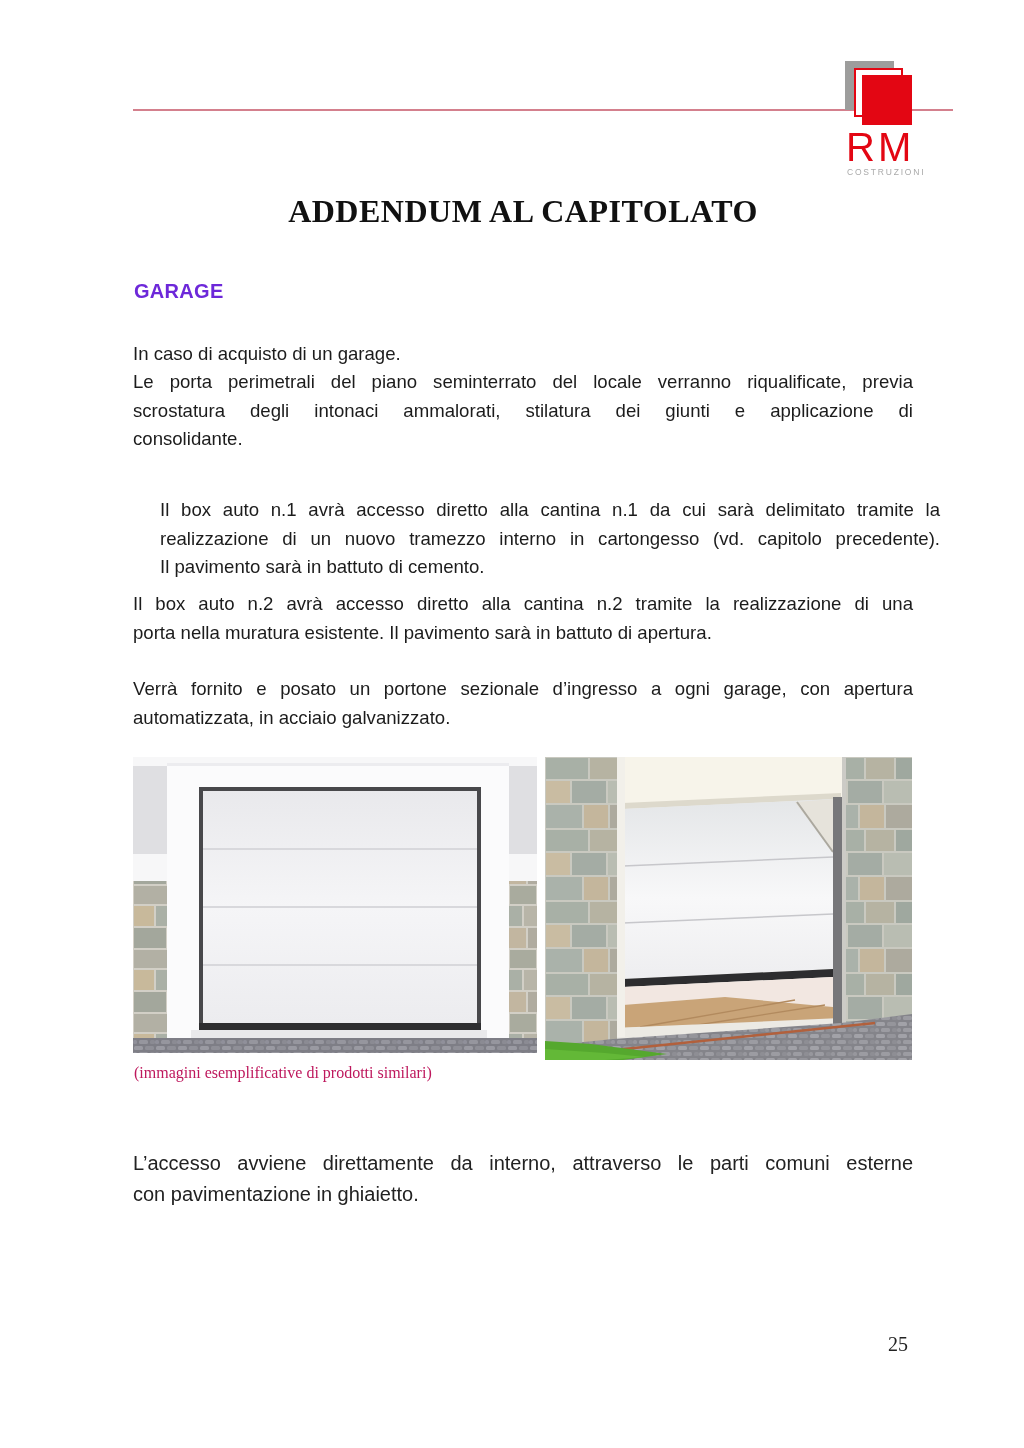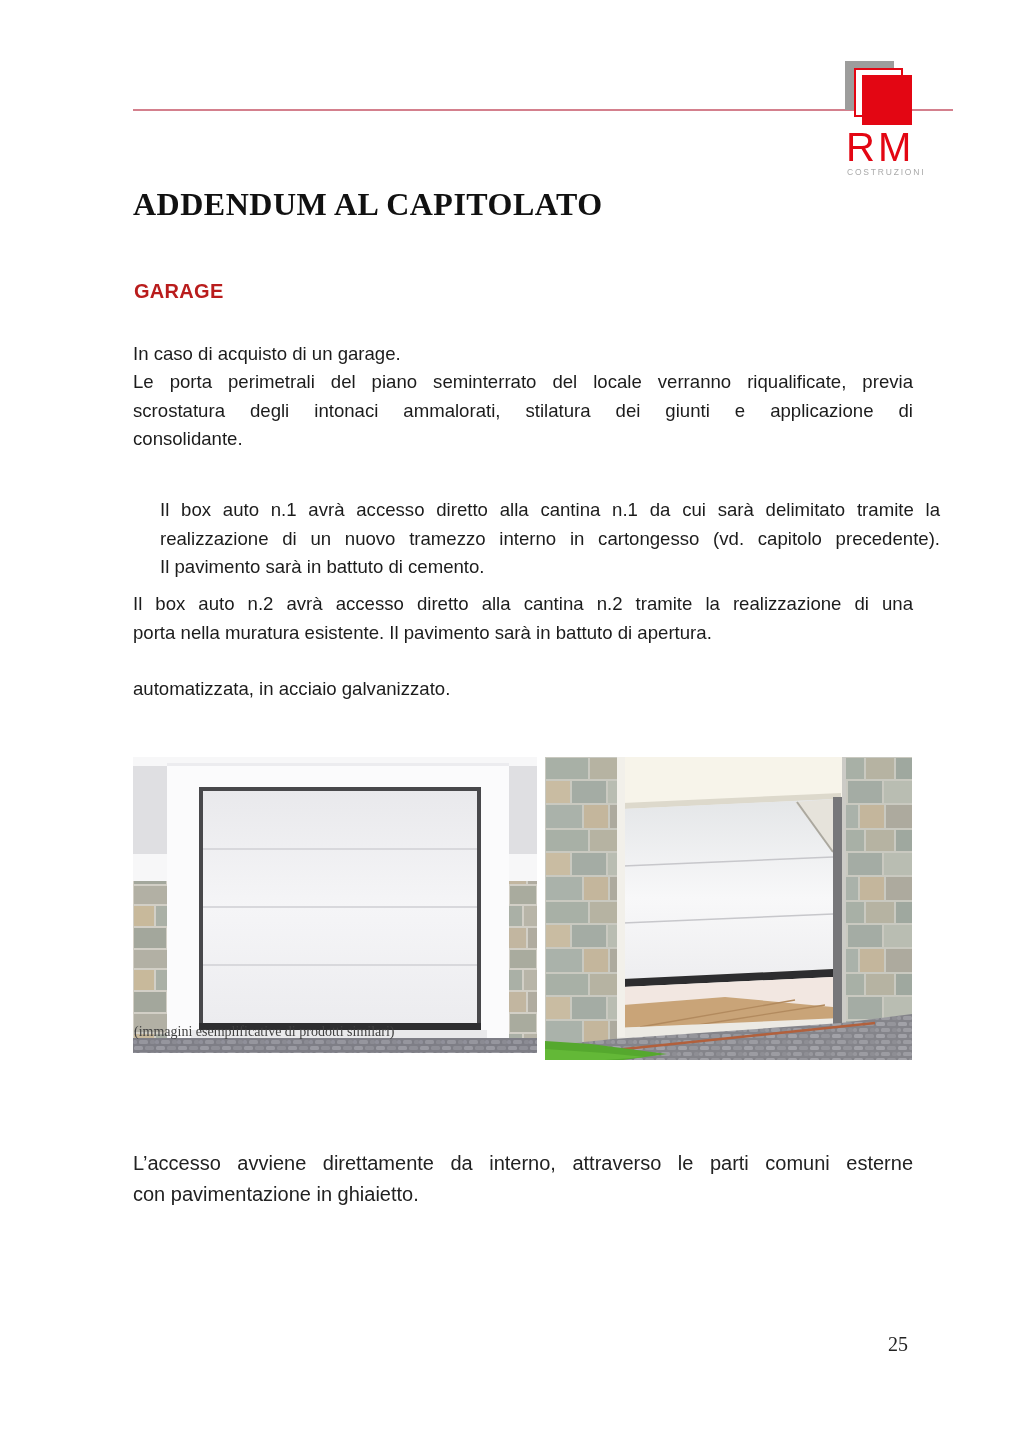--- a/index.html
+++ b/index.html
@@ -23,49 +23,50 @@
     position:absolute; left:1px; top:66px;
     font-size:40px; line-height:1; font-weight:400; letter-spacing:3px;
     color:#e30613;
   }
   .logo-sub {
     position:absolute; left:2px; top:106px;
     font-size:8.5px; letter-spacing:1.8px; color:#a9a9a9; white-space:nowrap;
   }
   
   .doc-title {
-    position:absolute; left:133px; top:186px; width:780px;
+    position:absolute; left:133px; top:193px; width:780px;
+    text-align:center;
     font-family:"Liberation Serif", serif; font-weight:bold;
     font-size:32px; letter-spacing:0.5px; color:#111;
   }
   .section-heading {
     position:absolute; left:134px; top:280px;
-    font-size:20px; font-weight:bold; letter-spacing:0.3px; color:#b91c1c;
+    font-size:20px; font-weight:bold; letter-spacing:0.3px; color:#6d28d9;
   }
   
   .para {
     position:absolute; left:133px; width:780px;
     font-size:18.6px; line-height:28.5px; color:#1c1c1c;
   }
   .jline { text-align:justify; text-align-last:justify; }
   .jline.last { text-align-last:left; }
   #p1 { top:340px; }
   #p2 { top:368px; }
   #p3 { top:496px;margin-left:27px; }
   #p4 { top:590px; }
   #p5 { top:675px; }
   .closing {
     top:1148px; font-size:20px; line-height:31px; color:#222;
   }
   
   .fig-left  { position:absolute; left:133px; top:757px; width:404px; height:296px; }
   .fig-right { position:absolute; left:545px; top:757px; width:367px; height:303px; }
   .fig-caption {
-    position:absolute; left:134px; top:1024px;
-    font-family:"Liberation Serif", serif; font-size:14px; color:#404040;
+    position:absolute; left:134px; top:1064px;
+    font-family:"Liberation Serif", serif; font-size:16px; color:#be185d;
   }
   
   .page-number {
     position:absolute; left:888px; top:1333px;
     font-family:"Liberation Serif", serif; font-size:20px; color:#222;
   }
 </style>
 </head>
 <body>
 
@@ -92,20 +93,21 @@
 <div id="p3" class="para">
     <div class="jline">Il box auto n.1 avrà accesso diretto alla cantina n.1 da cui sarà delimitato tramite la</div>
     <div class="jline">realizzazione di un nuovo tramezzo interno in cartongesso (vd. capitolo precedente).</div>
     <div class="jline last">Il pavimento sarà in battuto di cemento.</div>
   </div>
 <div id="p4" class="para">
     <div class="jline">Il box auto n.2 avrà accesso diretto alla cantina n.2 tramite la realizzazione di una</div>
     <div class="jline last">porta nella muratura esistente. Il pavimento sarà in battuto di apertura.</div>
   </div>
 <div id="p5" class="para">
+    <div class="jline">Verrà fornito e posato un portone sezionale d’ingresso a ogni garage, con apertura</div>
     <div class="jline last">automatizzata, in acciaio galvanizzato.</div>
   </div>
 
 <svg class="fig-left" viewBox="0 0 404 296" xmlns="http://www.w3.org/2000/svg">
   <defs>
     <pattern id="stoneA" width="84" height="64" patternUnits="userSpaceOnUse">
       <rect width="84" height="64" fill="#d2cfc6"></rect>
       <rect x="1" y="1" width="38" height="18" fill="#b2b0a4"></rect>
       <rect x="41" y="1" width="26" height="18" fill="#a9ab9e"></rect>
       <rect x="69" y="1" width="14" height="18" fill="#c3bdae"></rect>

